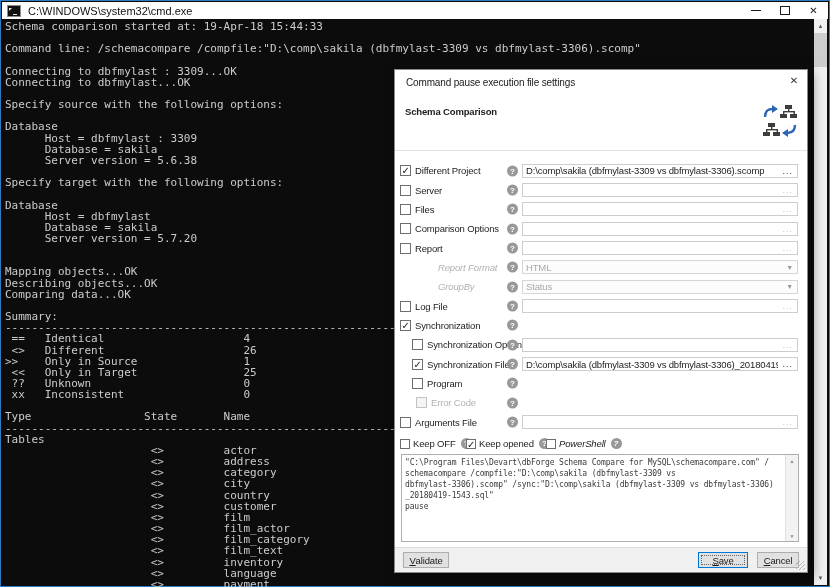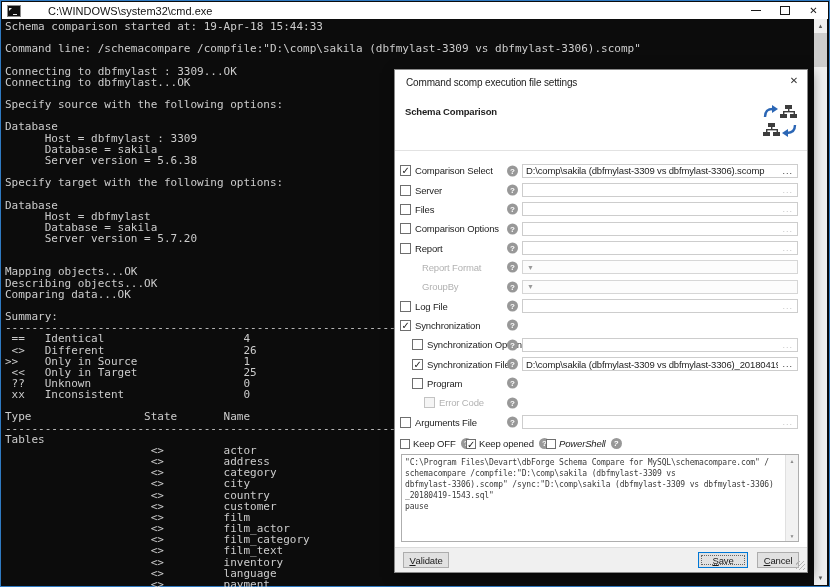--- a/index.html
+++ b/index.html
@@ -1,21 +1,21 @@
 <!DOCTYPE html>
 <html><head>
 <meta charset="utf-8">
 <style>
   html,body{margin:0;padding:0;}
   body{width:830px;height:587px;position:relative;overflow:hidden;background:#202020;
        font-family:"Liberation Sans",sans-serif;-webkit-font-smoothing:antialiased;}
   .window{position:absolute;inset:0;box-sizing:border-box;border:1px solid #2f7ac2;background:#0c0c0c;}
   
   .titlebar{position:absolute;left:1px;right:1px;top:1px;height:17px;background:#ffffff;
-            display:flex;align-items:center;gap:20px;}
+            display:flex;align-items:center;}
   .cmd-icon{width:12px;height:10px;background:#101010;border:1px solid #8c8c8c;margin:0 7px 0 5px;
             position:relative;flex:0 0 auto;}
   .cmd-icon::after{content:"";position:absolute;left:1px;top:2px;border-left:3px solid #e8e8e8;
             border-bottom:3px solid transparent;border-top:0 solid transparent;}
   .cmd-icon::before{content:"";position:absolute;left:5px;bottom:1px;width:4px;height:1px;background:#e8e8e8;}
   .title-text{font-size:11px;color:#111;white-space:nowrap;}
   .win-btns{margin-left:auto;display:flex;height:100%;}
   .win-btn{width:29px;height:100%;display:flex;align-items:center;justify-content:center;
            font-size:10px;color:#1a1a1a;}
   .glyph-max{width:8px;height:7px;border:1px solid #1a1a1a;display:block;}
@@ -37,27 +37,27 @@
   .dlg-title{position:absolute;left:11px;top:7px;font-size:10px;color:#1a1a1a;}
   .dlg-close{position:absolute;right:9px;top:5px;font-size:10px;color:#333;cursor:default;}
   .dlg-heading{position:absolute;left:10px;top:36px;font-weight:bold;}
   .dlg-desc{position:absolute;left:14px;top:57px;}
   .dlg-brandicon{position:absolute;right:8px;top:33px;width:38px;height:38px;}
   .dlg-sep1{position:absolute;left:0;right:0;top:80px;border-top:1px solid #e2e2e2;}
   
   .form-rows{position:absolute;left:0;right:0;top:91px;}
   .form-row{position:relative;height:19.35px;display:flex;align-items:center;padding-left:5px;}
   .form-row.ind1{padding-left:17px;}
-  .form-row.ind2{padding-left:29px;}
+  .form-row.ind2{padding-left:21px;}
   .checkbox{width:11px;height:11px;box-sizing:border-box;border:1px solid #6e6e6e;background:#fff;
             margin-right:4px;flex:0 0 auto;font-size:10px;line-height:9px;text-align:center;color:#1a1a1a;}
   .form-row.disabled .checkbox{border-color:#c3c3c3;background:#f5f5f5;}
   .row-label{white-space:nowrap;}
   .form-row.disabled .row-label{color:#b2b2b2;}
-  .nocb .row-label{margin-left:10px;}
+  .nocb .row-label{margin-left:26px;font-style:italic;}
   .help-icon{position:absolute;left:112px;top:50%;transform:translateY(-50%);
              width:11px;height:11px;border-radius:50%;background:#989898;color:#fff;
              font-size:8px;font-weight:bold;line-height:11px;text-align:center;letter-spacing:0;}
   .field{position:absolute;left:127px;right:9px;top:50%;transform:translateY(-50%);height:14px;
          box-sizing:border-box;border:1px solid #cdcdcd;background:#fff;display:flex;align-items:center;}
   .field-value{padding-left:3px;white-space:nowrap;overflow:hidden;flex:1;}
   .browse-btn{padding:0 4px;color:#333;font-size:9px;letter-spacing:1px;line-height:8px;}
   .browse-btn.dim{color:#c6c6c6;}
   .field.select{background:#fcfcfc;border-color:#d6d6d6;}
   .field.select .field-value{color:#aaaaaa;}
@@ -162,21 +162,21 @@
                       &lt;&gt;         payment</pre>
 
   <div class="console-scrollbar">
     <span class="sb-arrow sb-up">▲</span>
     <span class="sb-thumb"></span>
     <span class="sb-arrow sb-down">▼</span>
   </div>
 
   <div class="dialog">
     <div class="dlg-titlebar">
-      <span class="dlg-title">Command scomp execution file settings</span>
+      <span class="dlg-title">Command pause execution file settings</span>
       <span class="dlg-close">✕</span>
     </div>
 
     <span class="dlg-heading">Schema Comparison</span>
 
     <svg class="dlg-brandicon" viewBox="0 0 38 38">
 
       <g fill="#3d3d3d">
         <rect x="24" y="2" width="7" height="4"></rect>
           <rect x="19" y="11" width="7" height="4"></rect>
@@ -201,21 +201,21 @@
       <polygon points="11,2 17,6 11,10" fill="#2b66b5"></polygon>
       <path d="M34 22 C34 29, 30 30, 26 30" fill="none" stroke="#2b66b5" stroke-width="2.4"></path>
       <polygon points="27,26 21,30 27,34" fill="#2b66b5"></polygon>
     </svg>
 
     <div class="dlg-sep1"></div>
 
     <div class="form-rows">
         <div class="form-row">
           <span class="checkbox">✓</span>
-          <span class="row-label">Comparison Select</span>
+          <span class="row-label">Different Project</span>
           <span class="help-icon">?</span>
           <div class="field">
             <span class="field-value">D:\comp\sakila (dbfmylast-3309 vs dbfmylast-3306).scomp</span>
             <span class="browse-btn">...</span>
           </div>
         </div>
         <div class="form-row">
           <span class="checkbox"></span>
           <span class="row-label">Server</span>
           <span class="help-icon">?</span>
@@ -248,27 +248,29 @@
           <span class="help-icon">?</span>
           <div class="field">
             <span class="field-value"></span>
             <span class="browse-btn dim">...</span>
           </div>
         </div>
         <div class="form-row ind1 disabled nocb">
           <span class="row-label">Report Format</span>
           <span class="help-icon">?</span>
           <div class="field select">
+            <span class="field-value">HTML</span>
             <span class="dd-arrow">▼</span>
           </div>
         </div>
         <div class="form-row ind1 disabled nocb">
           <span class="row-label">GroupBy</span>
           <span class="help-icon">?</span>
           <div class="field select">
+            <span class="field-value">Status</span>
             <span class="dd-arrow">▼</span>
           </div>
         </div>
         <div class="form-row">
           <span class="checkbox"></span>
           <span class="row-label">Log File</span>
           <span class="help-icon">?</span>
           <div class="field">
             <span class="field-value"></span>
             <span class="browse-btn dim">...</span>

